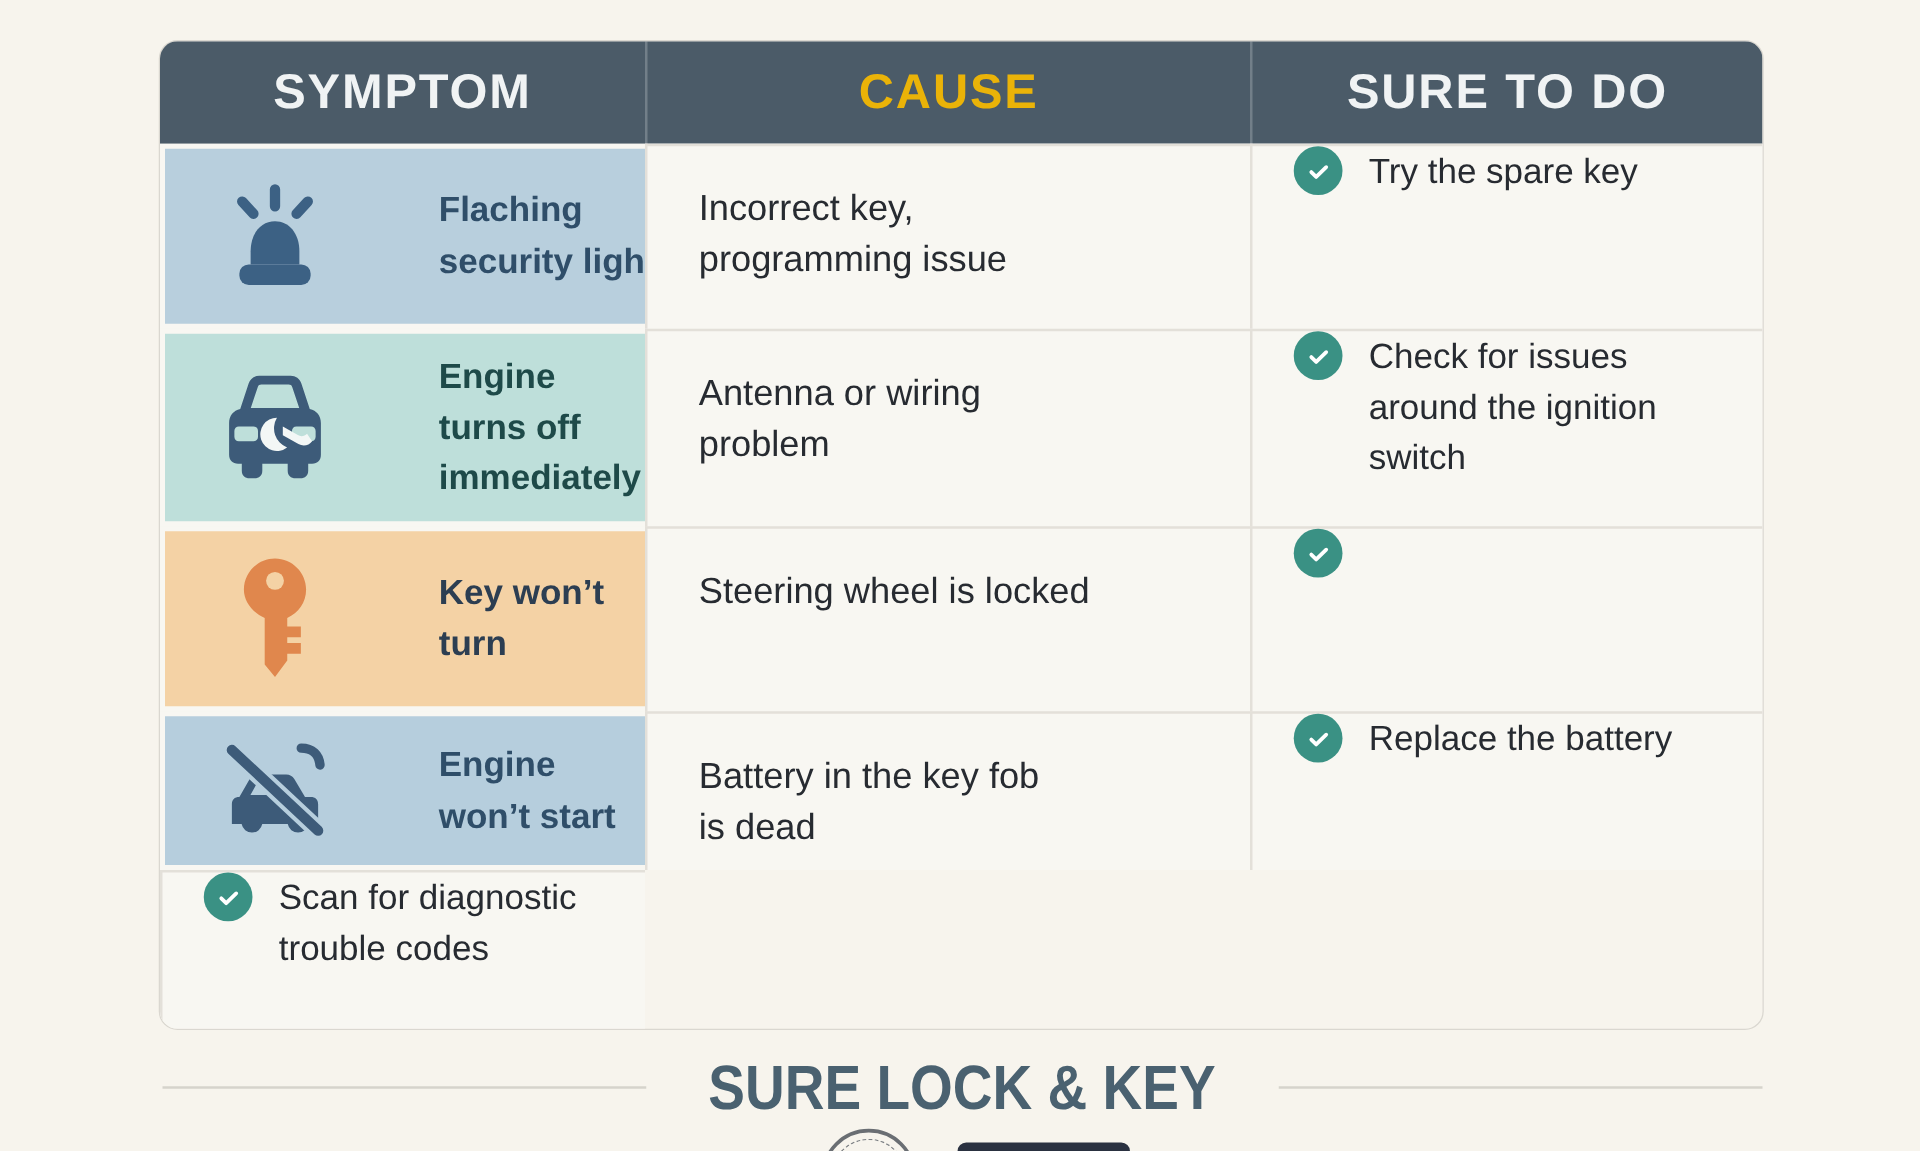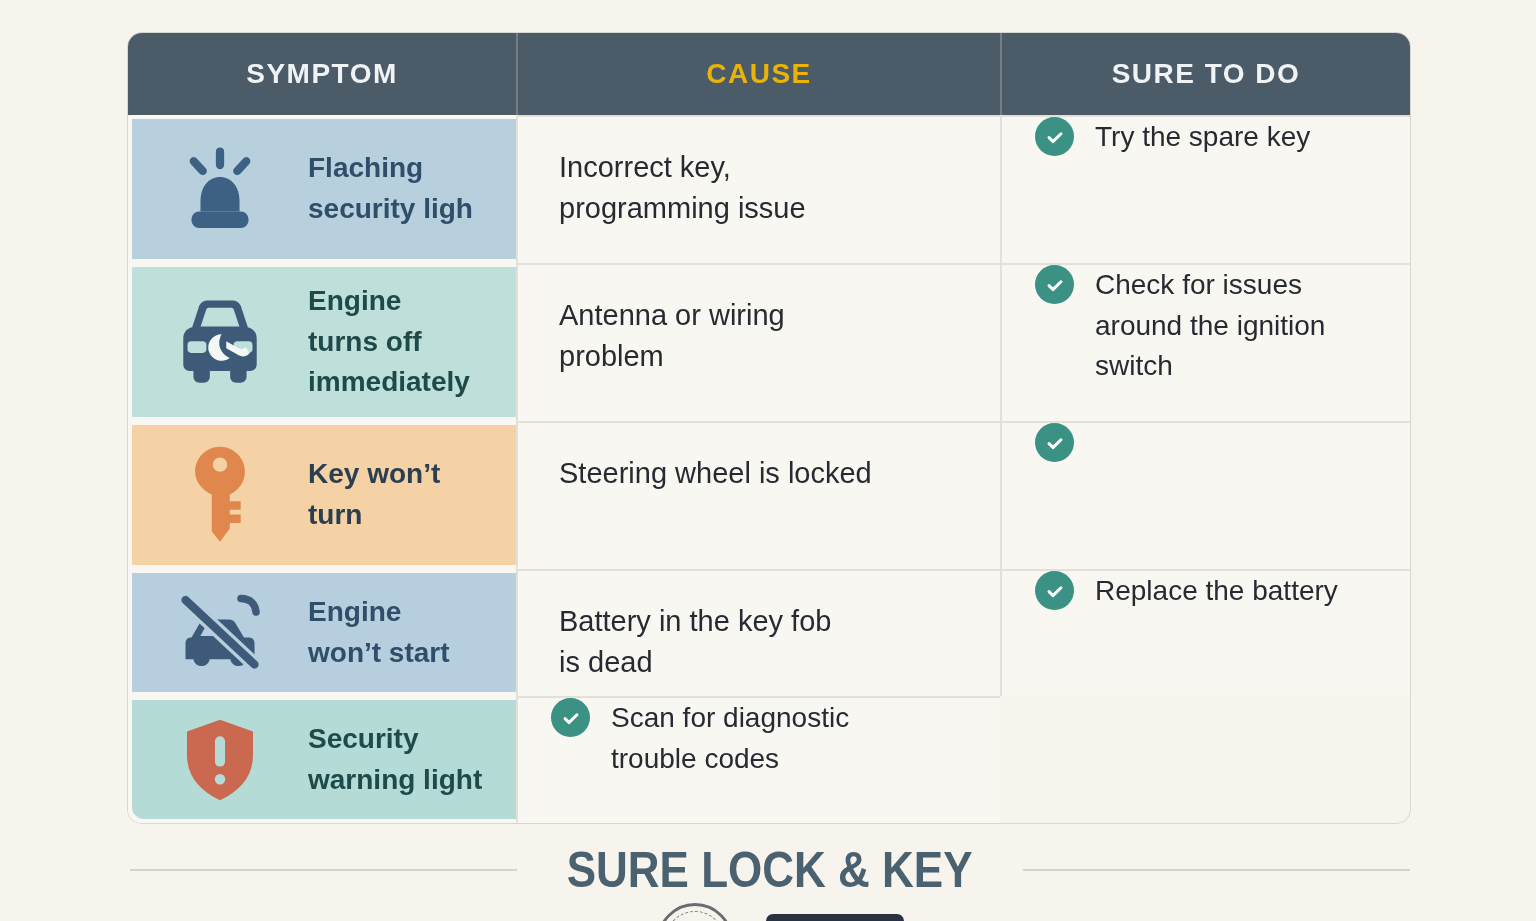--- a/index.html
+++ b/index.html
@@ -3,29 +3,29 @@
 <meta charset="utf-8">
 <style>
   html,body{margin:0;padding:0;background:#f7f4ed;}
   .canvas{position:relative;width:1536px;height:921px;overflow:hidden;
           font-family:"Liberation Sans","DejaVu Sans",sans-serif;background:#f7f4ed;}
   .table{position:absolute;left:128px;top:33px;width:1282px;display:grid;
          grid-template-columns:388px 484px 410px;
          grid-template-rows:82px 148px 158px 148px 127px 127px;
          border-radius:14px;overflow:hidden;box-shadow:0 0 0 1px #dad7d0;}
   .th{display:flex;align-items:center;justify-content:center;
-      font-size:28px;font-weight:700;letter-spacing:1.5px;}
+      font-size:39px;font-weight:700;letter-spacing:1.5px;}
   .th + .th{border-left:2px solid rgba(255,255,255,0.22);}
   .cell{position:relative;background:#f8f7f2;}
   .cell.cause,.cell.action{border-top:2px solid #e3e0d9;border-left:2px solid #e3e0d9;}
   .sym-block{position:absolute;top:4px;bottom:4px;left:4px;right:0;
              display:flex;align-items:center;}
   .row-last .sym-block{border-bottom-left-radius:12px;}
   .icon-box{width:176px;flex-shrink:0;display:flex;align-items:center;justify-content:center;}
-  .sym-text{font-size:28px;font-weight:700;line-height:1.45;white-space:pre-line;}
+  .sym-text{font-size:28px;font-weight:700;line-height:1.45;white-space:pre-line;margin-left:43px;}
   .cause-text{padding:30px 24px 0 41px;font-size:29px;line-height:1.42;white-space:pre-line;}
   .cell.action{display:flex;align-items:flex-start;gap:21px;padding-left:33px;}
   .action-text{font-size:28px;line-height:1.45;white-space:pre-line;padding-right:10px;}
   .check{width:39px;height:39px;border-radius:50%;flex-shrink:0;
          display:flex;align-items:center;justify-content:center;}
   .check svg{width:26px;height:26px;display:block;}
   .footer{position:absolute;left:130px;right:126px;top:843px;height:54px;
           display:flex;align-items:center;}
   .fline{flex:1;height:2px;}
   .brand{margin:0 22px;font-size:50px;font-weight:700;letter-spacing:0;
@@ -144,33 +144,20 @@
     </div>
     <div class="cell action">
       <div class="check" style="background-color: rgb(58, 145, 132);">
         <svg viewBox="0 0 24 24">
             <path d="M6.5 12.6 l3.6 3.6 L17.5 9" fill="none" stroke="#ffffff" stroke-width="2.8" stroke-linecap="round" stroke-linejoin="round"></path>
           </svg>
       </div>
       <div class="action-text">Replace the battery</div>
     </div>
 
-    <div class="cell sym row-last">
-      <div class="sym-block" style="background-color: rgb(180, 219, 214);">
-        <div class="icon-box">
-          <svg width="74" height="88" viewBox="0 0 56 64" style="color: rgb(203, 105, 80);">
-            <path fill="currentColor" d="M28 1.5 L53 10.5 V28 c0 15.5-8.5 26.5-25 34.5 C11.5 54.5 3 43.5 3 28 V10.5 z"></path>
-            <rect x="24.2" y="14" width="7.6" height="23" rx="3.8" fill="#b4dbd6"></rect>
-            <circle cx="28" cy="46.5" r="4" fill="#b4dbd6"></circle>
-          </svg>
-        </div>
-        <div class="sym-text" style="color: rgb(30, 74, 73);">Security
-warning light</div>
-      </div>
-    </div>
     <div class="cell action">
       <div class="check" style="background-color: rgb(58, 145, 132);">
         <svg viewBox="0 0 24 24">
             <path d="M6.5 12.6 l3.6 3.6 L17.5 9" fill="none" stroke="#ffffff" stroke-width="2.8" stroke-linecap="round" stroke-linejoin="round"></path>
           </svg>
       </div>
       <div class="action-text">Scan for diagnostic
 trouble codes</div>
     </div>
 

